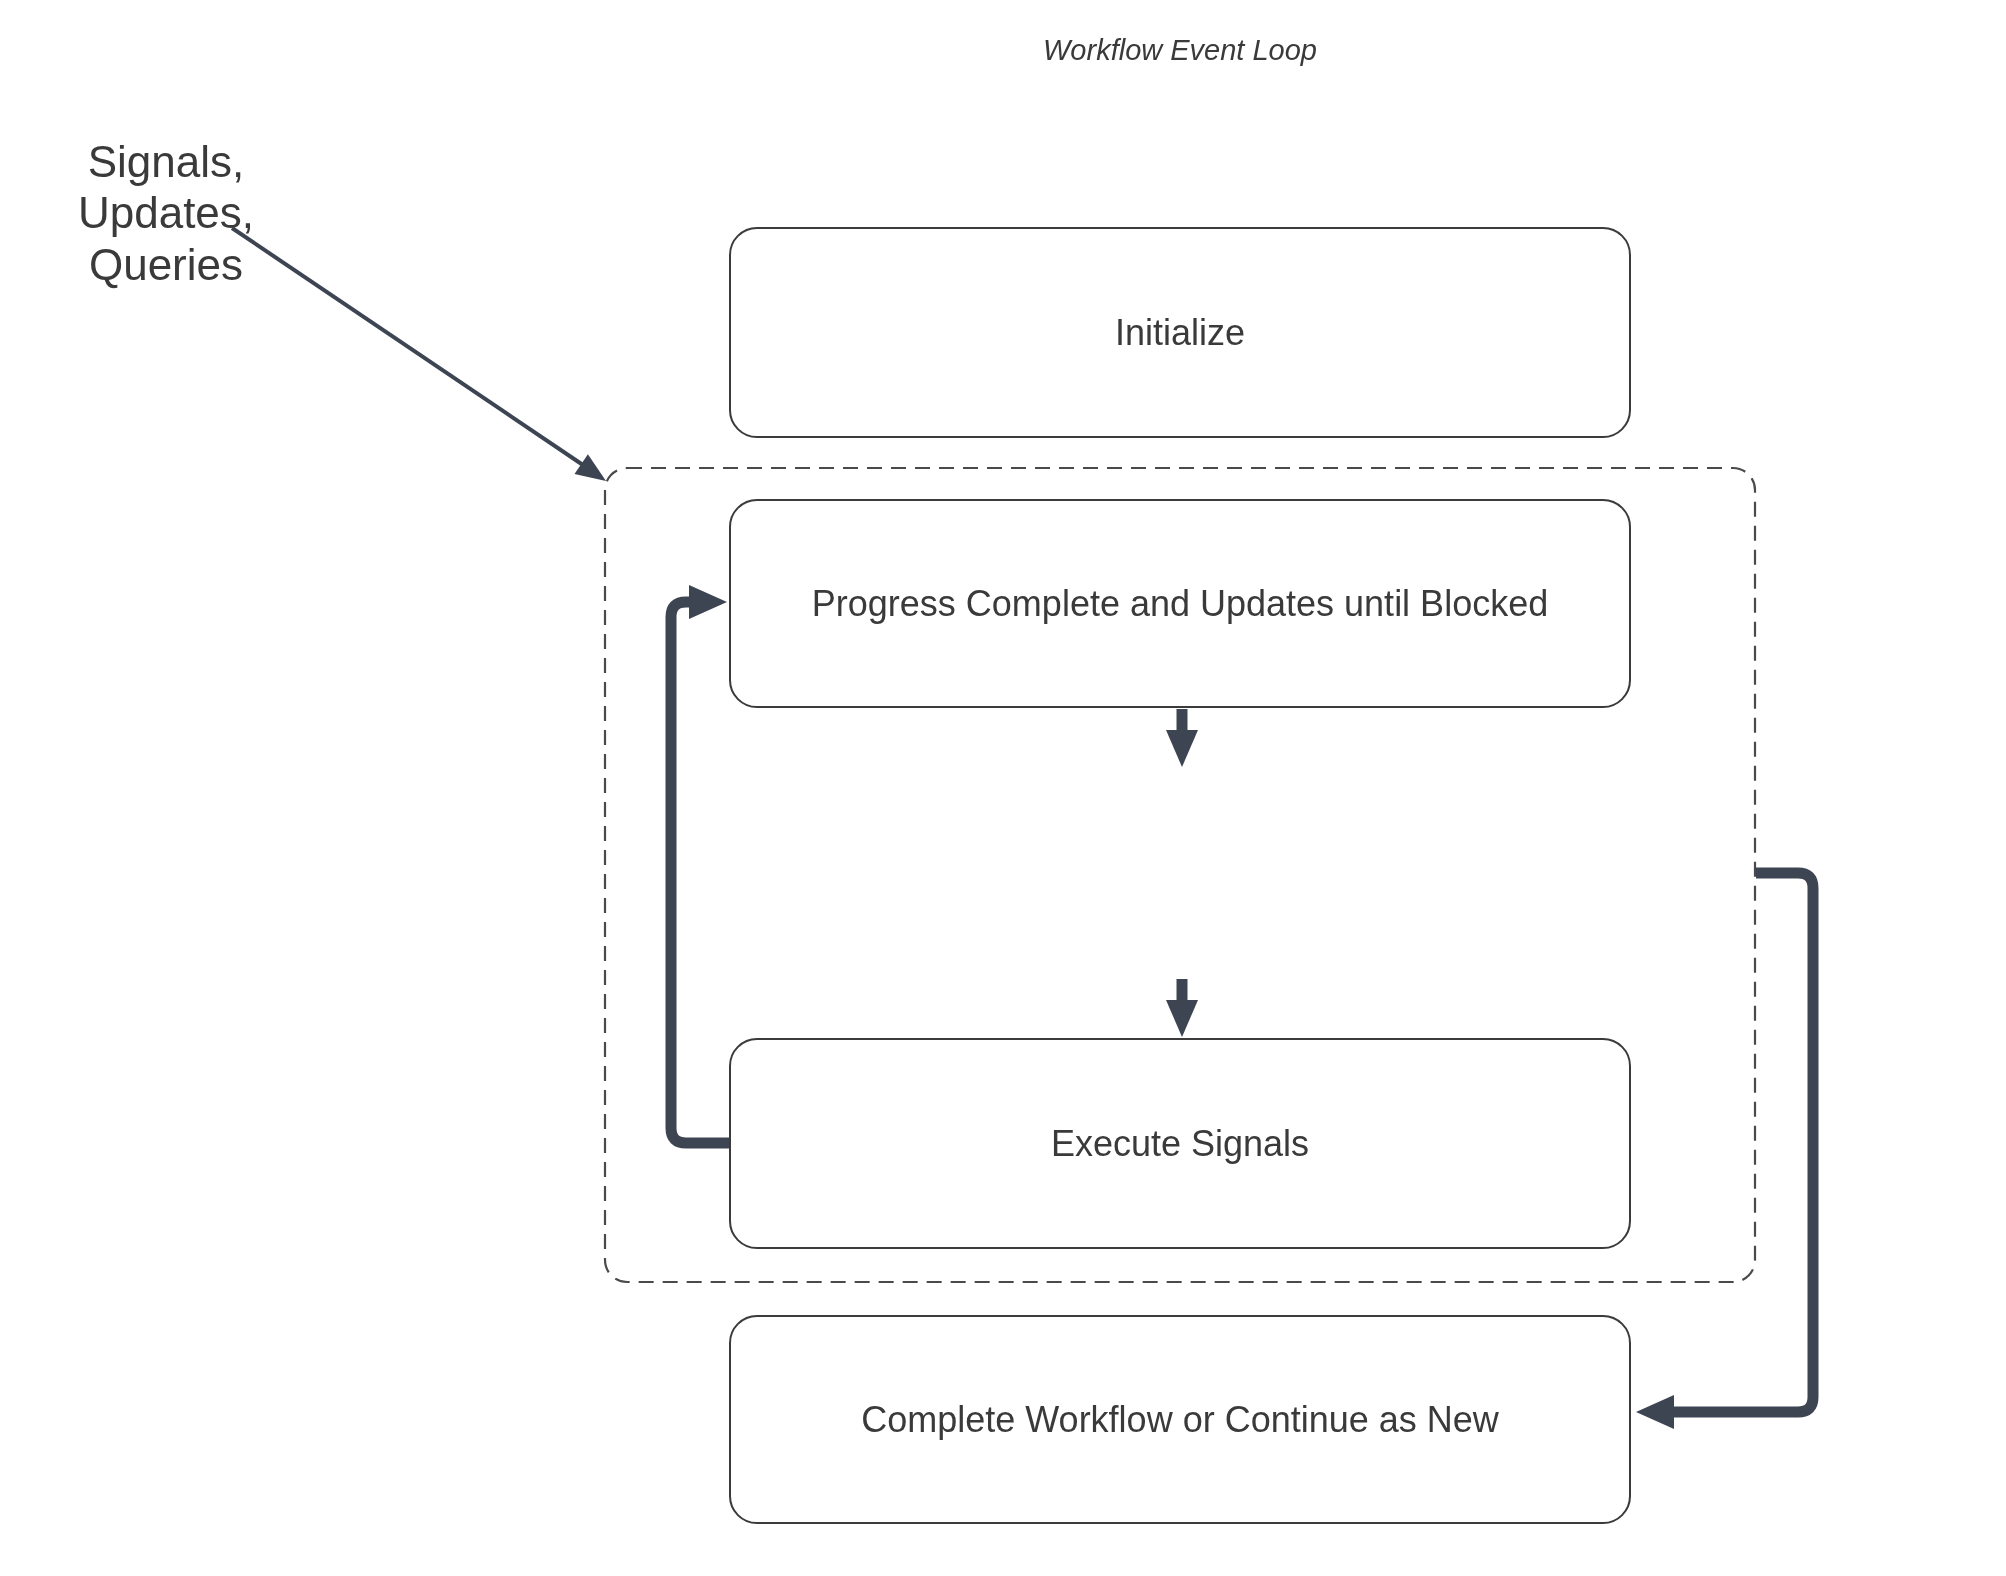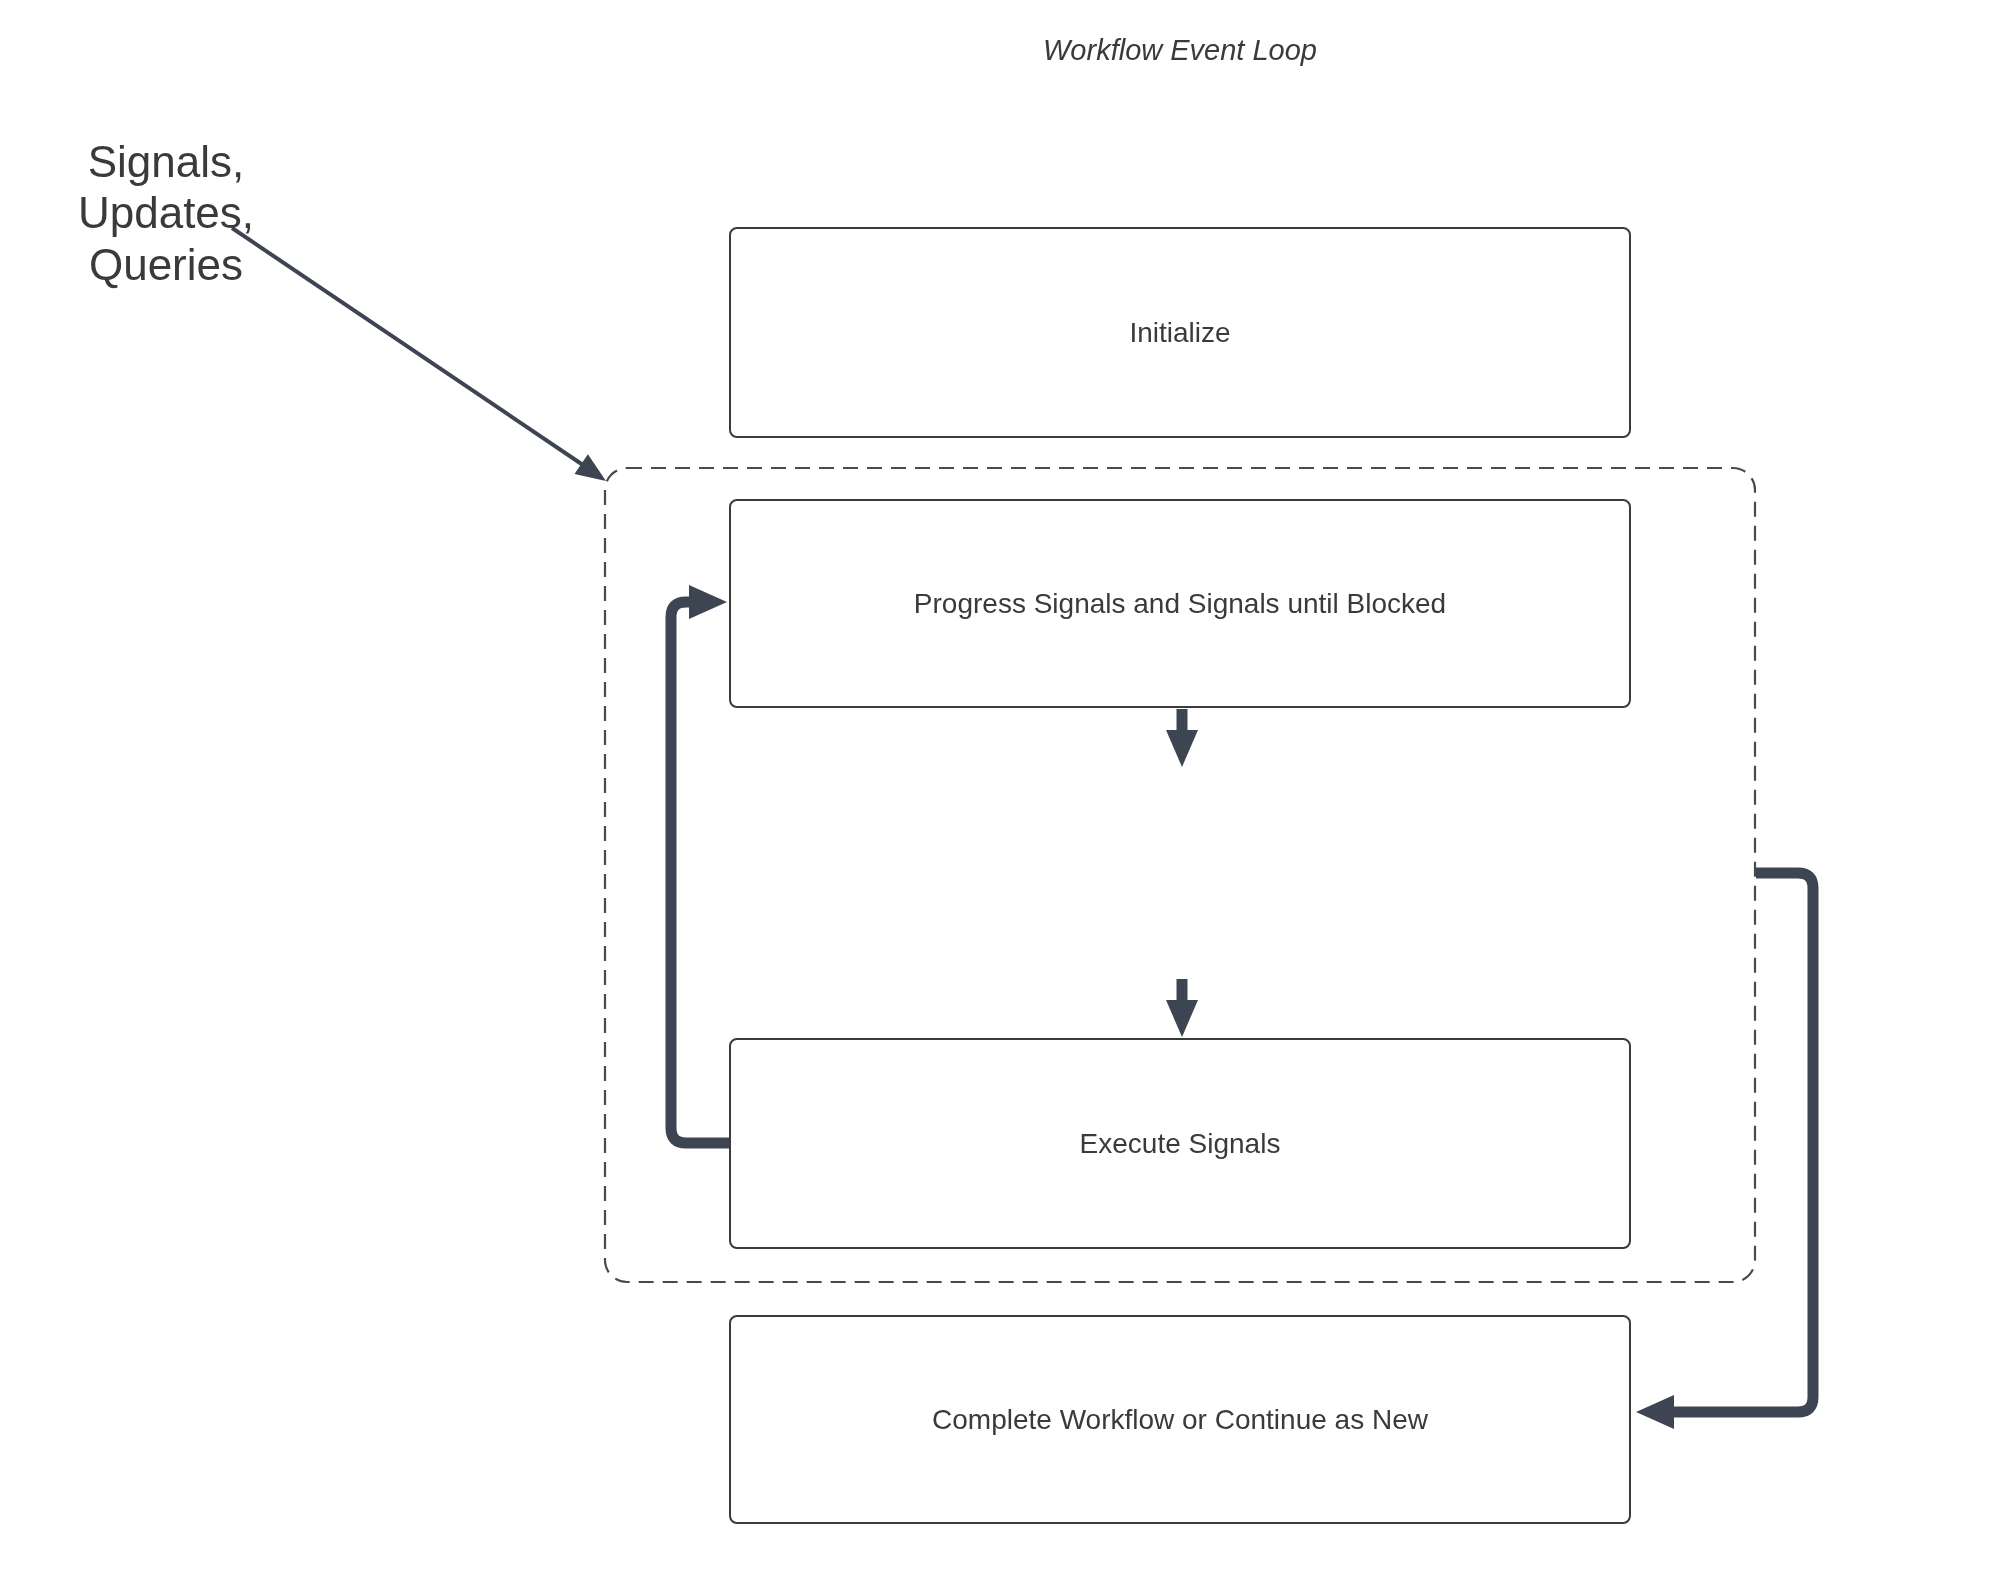--- a/index.html
+++ b/index.html
@@ -27,24 +27,24 @@
     stroke-width:2.2;
     stroke-dasharray:15 9;
   }
   .node{
     position:absolute;
     z-index:2;
     box-sizing:border-box;
     width:902px;height:209px;
     background:var(--background);
     border:2px solid var(--box-border);
-    border-radius:8px;
+    border-radius:28px;
     display:flex;align-items:center;justify-content:center;
     text-align:center;
-    font-size:28px;
+    font-size:36px;
     line-height:1.2;
     color:var(--text);
   }
   #node-initialize{left:729px;top:227px;height:211px;}
   #node-progress-signals{left:729px;top:499px;}
   #node-progress-workflow{left:729px;top:769px;}
   #node-execute-queries{left:729px;top:1038px;height:211px;}
   #node-complete{left:729px;top:1315px;justify-content:center;}
   #diagram-title{
     position:absolute;z-index:2;
@@ -102,21 +102,21 @@
   <div id="diagram-title">Workflow Event Loop</div>
 
   <div id="annotation-label">Signals, Updates,
 Queries</div>
 
   <div class="node" id="node-initialize">
     <span>Initialize</span>
   </div>
 
   <div class="node" id="node-progress-signals">
-    <span>Progress Signals and Signals until Blocked</span>
+    <span>Progress Complete and Updates until Blocked</span>
   </div>
 
 
   <div class="node" id="node-execute-queries">
     <span>Execute Signals</span>
   </div>
 
   <div class="node" id="node-complete">
     <span>Complete Workflow or Continue as New</span>
   </div>

